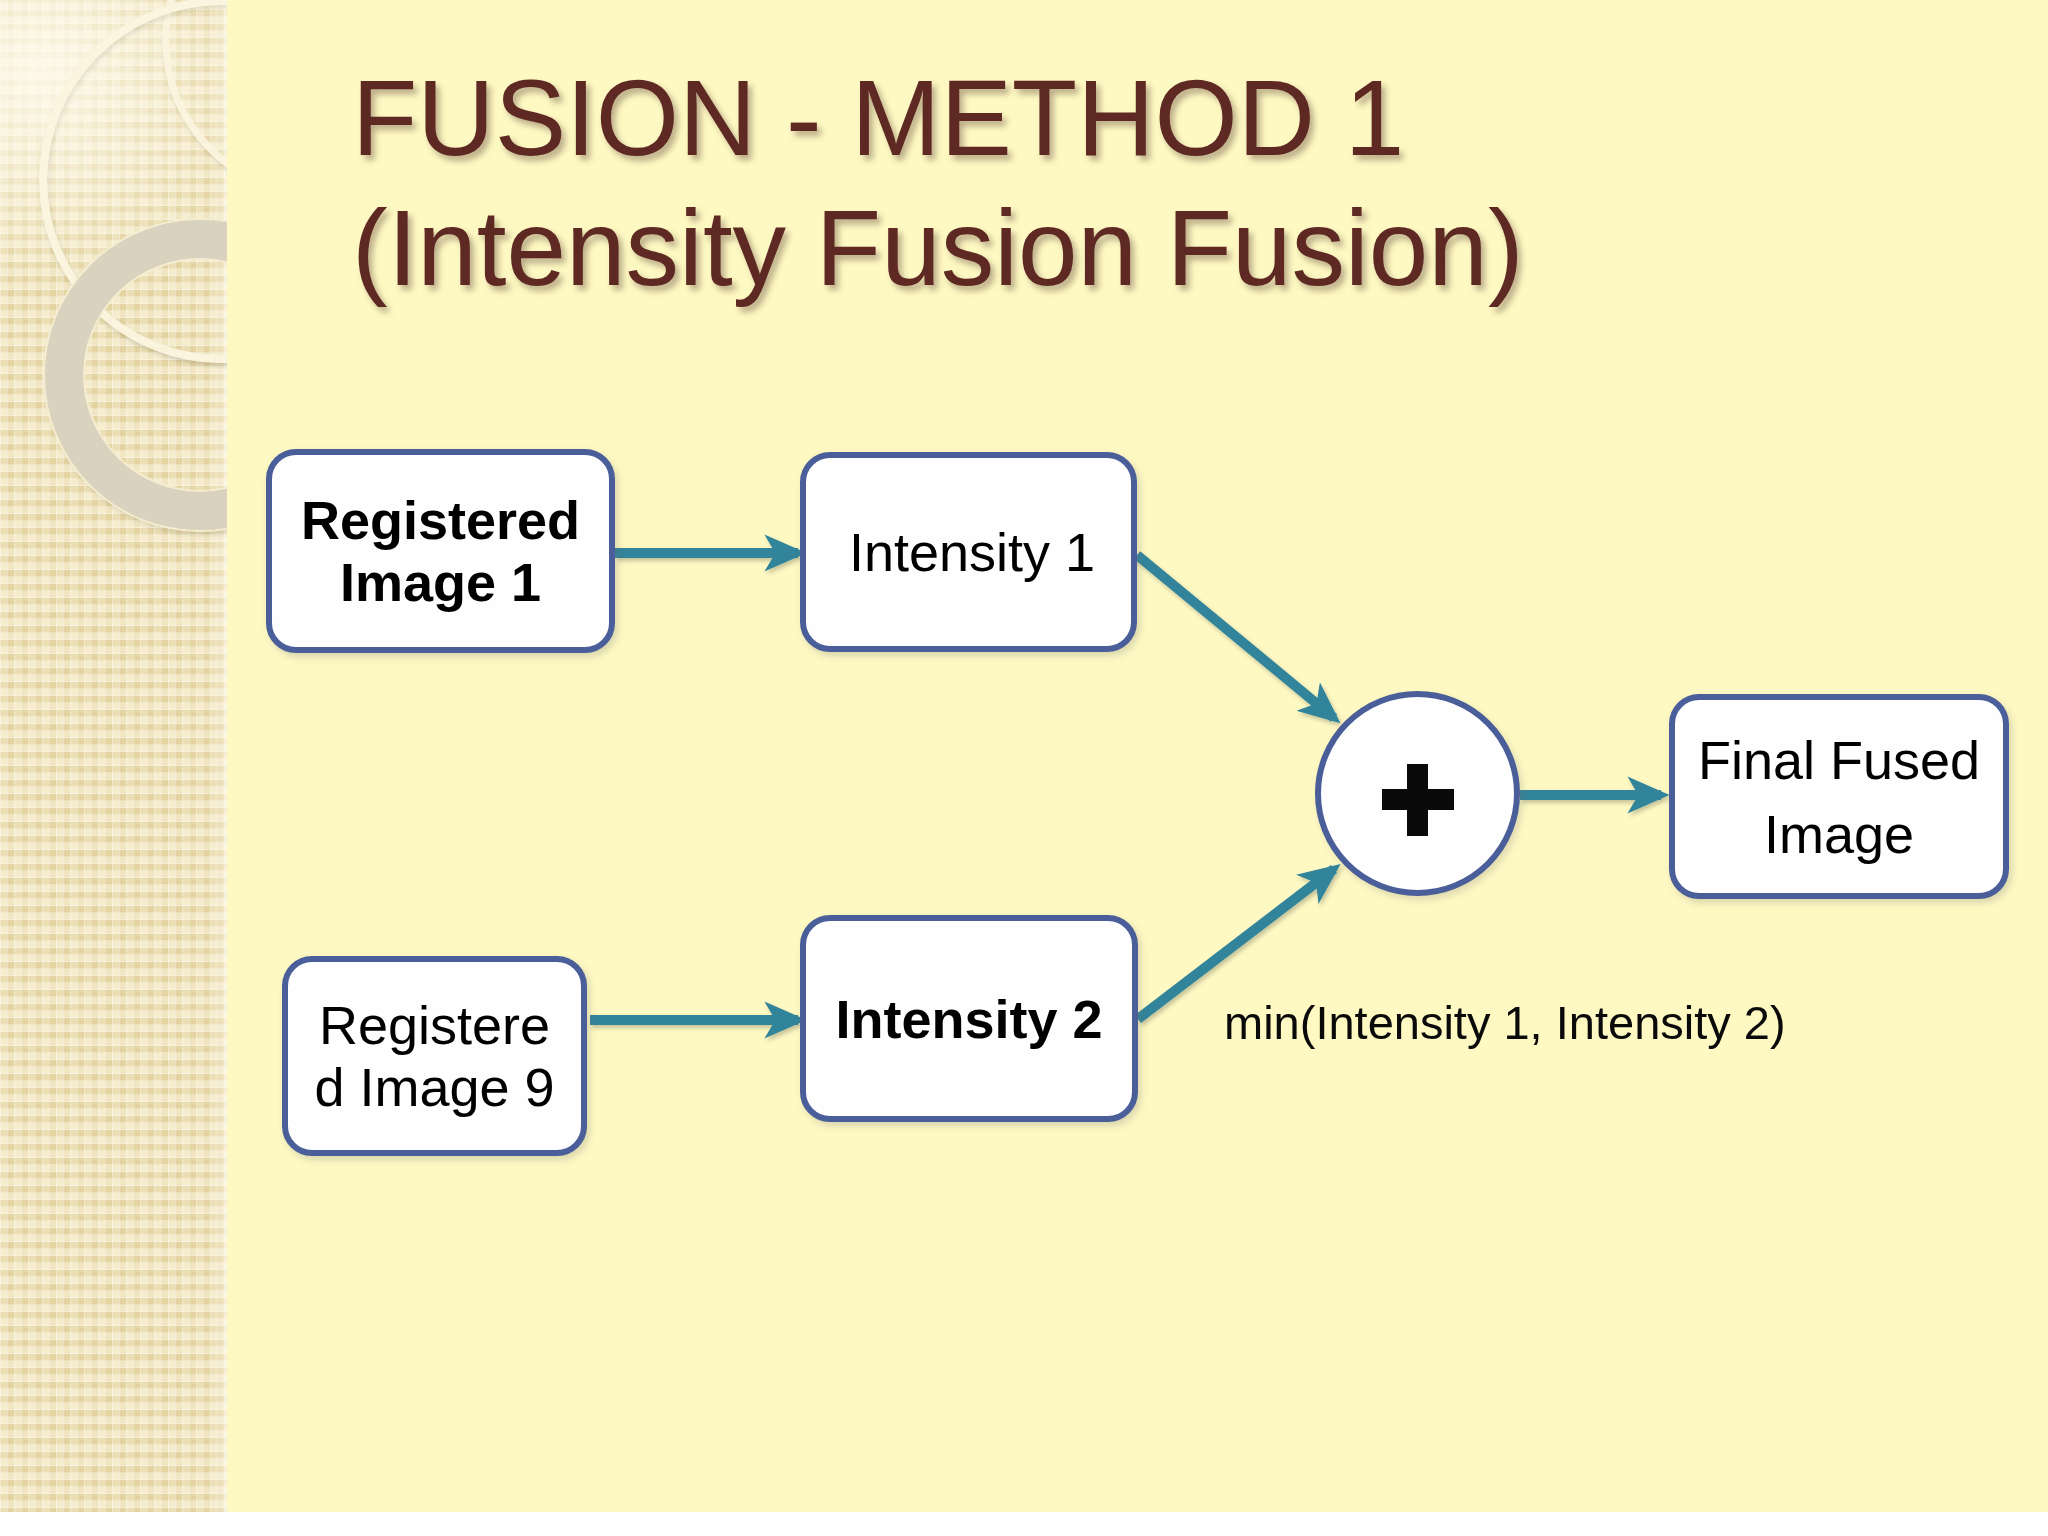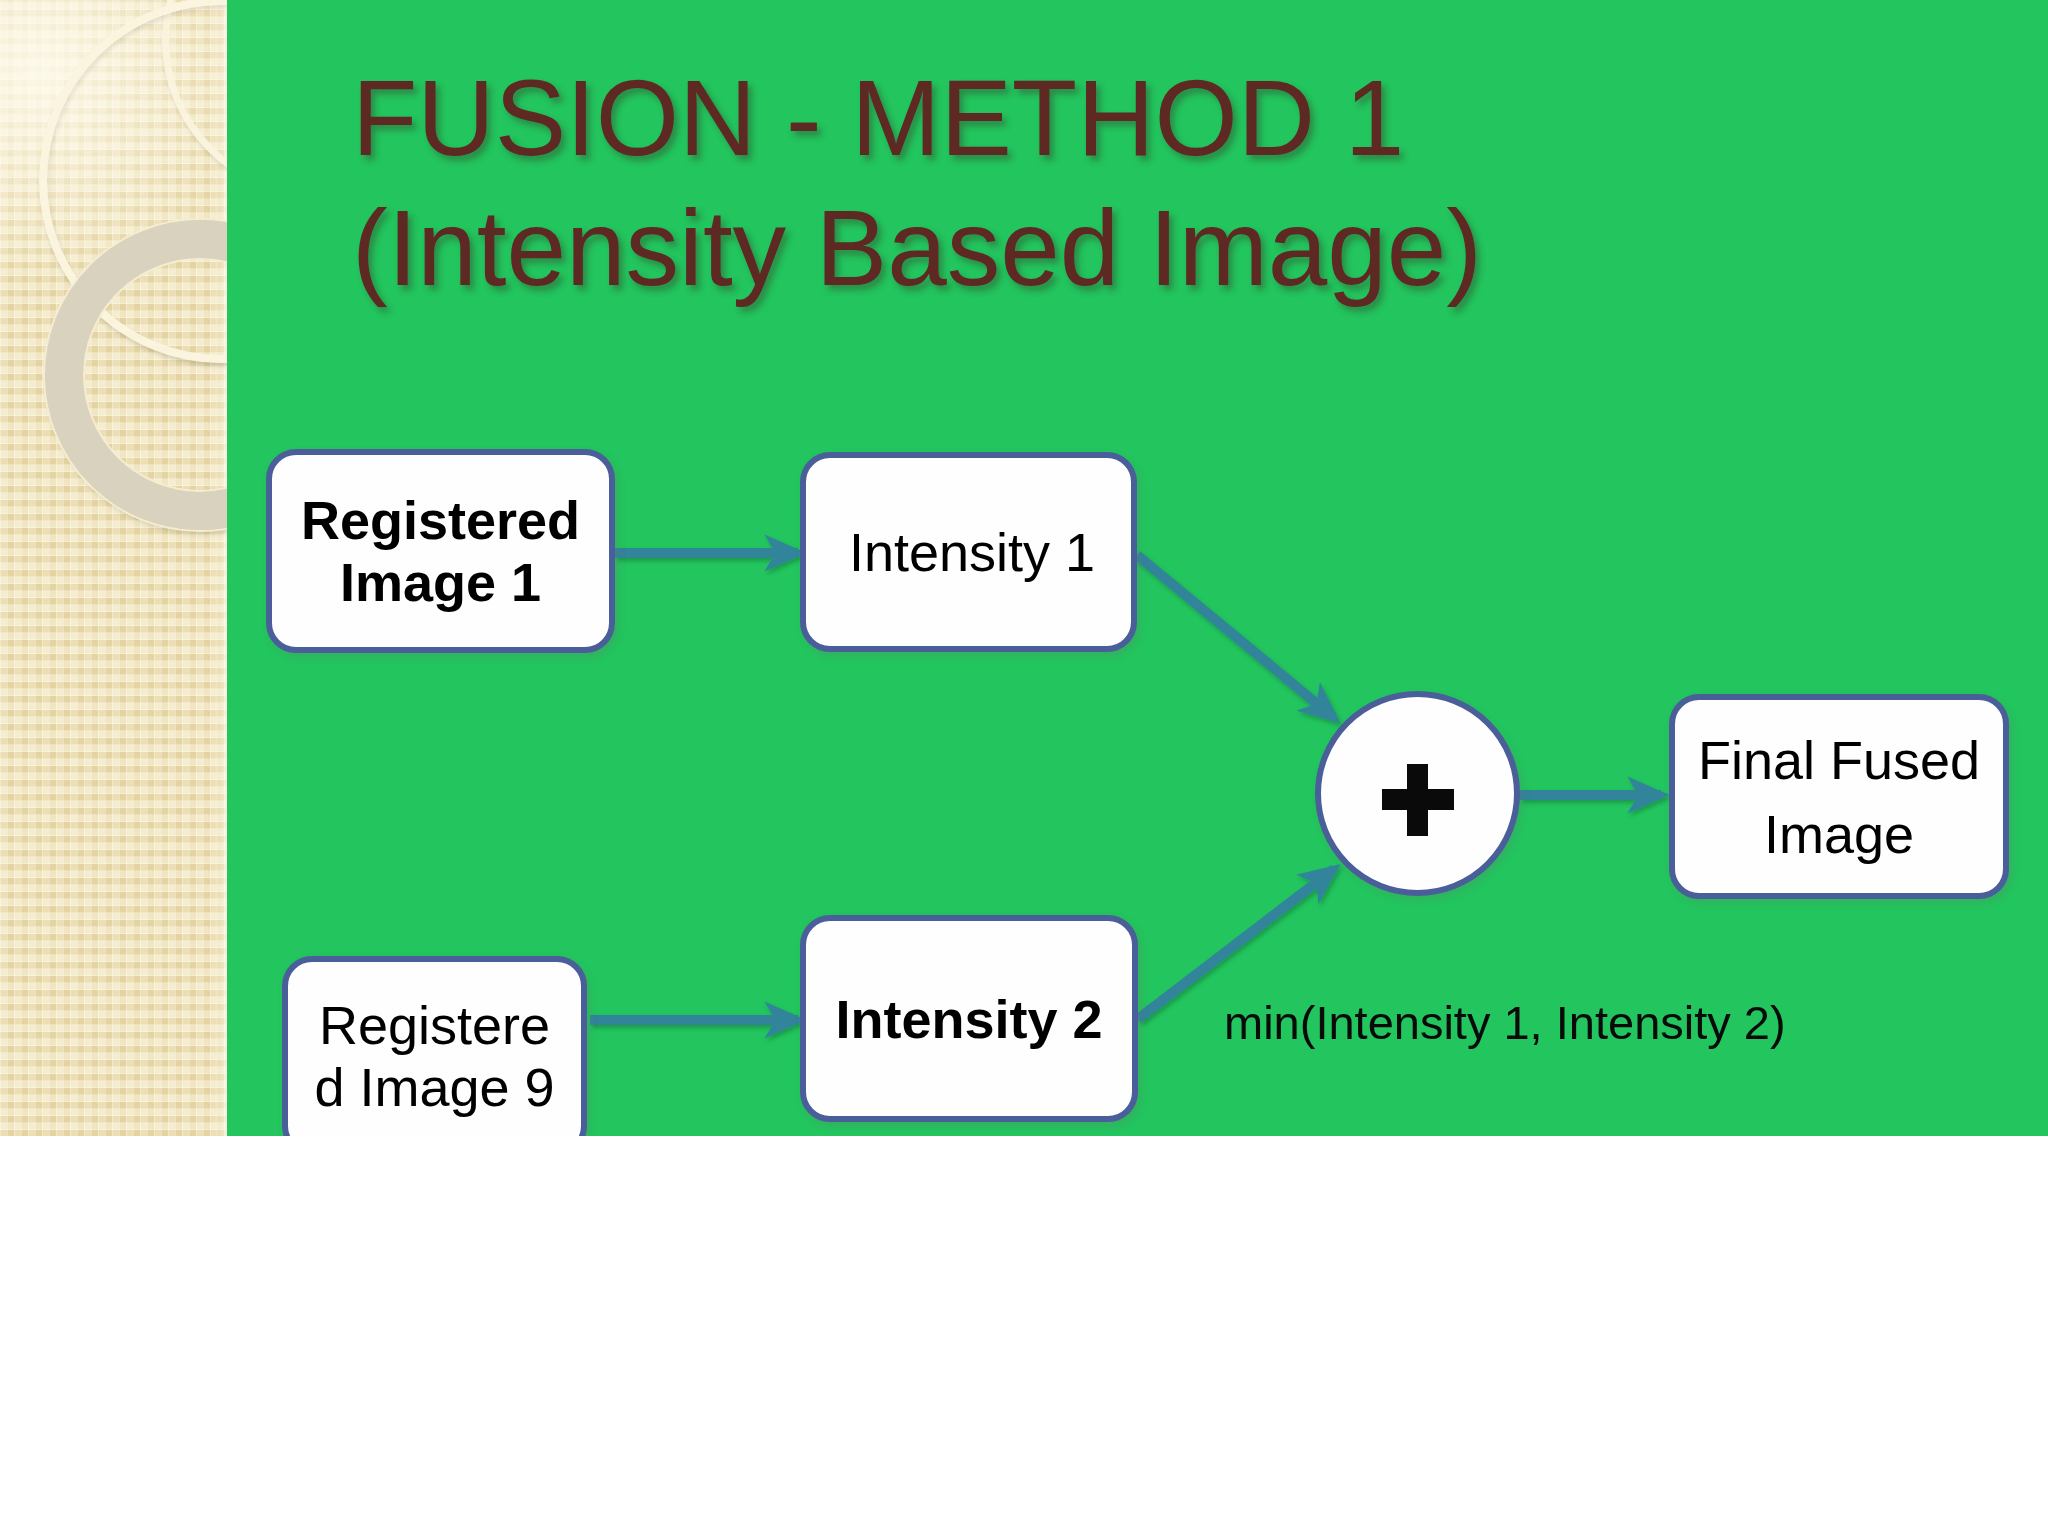--- a/index.html
+++ b/index.html
@@ -1,21 +1,21 @@
 <!DOCTYPE html>
 <html><head>
 <meta charset="utf-8">
 <style>
   html, body { margin: 0; padding: 0; background: #ffffff; }
   .slide {
     position: relative;
     width: 2048px;
-    height: 1136px;
+    height: 1512px;
     overflow: hidden;
-    background: #22c55e;
+    background: #fef9c3;
     font-family: "Liberation Sans", "DejaVu Sans", sans-serif;
   }
 
   
   .sidebar {
     position: absolute;
     left: 0; top: 0;
     width: 227px; height: 1536px;
     overflow: hidden;
     background-color: #ece0b4;
@@ -129,21 +129,21 @@
 
   <div class="sidebar">
     <div class="sidebar-glow"></div>
     <div class="ring ring-corner"></div>
     <div class="ring ring-large"></div>
     <div class="ring ring-thick"></div>
   </div>
 
   <div class="title">
     <div>FUSION - METHOD 1</div>
-    <div>(Intensity Based Image)</div>
+    <div>(Intensity Fusion Fusion)</div>
   </div>
 
   <svg class="arrows" width="2048" height="1536" viewBox="0 0 2048 1536">
     <defs>
       <marker id="arrowhead" viewBox="0 0 10 10" refX="8" refY="5" markerWidth="4.2" markerHeight="4.2" orient="auto-start-reverse">
         <path d="M 0 0.6 L 10 5 L 0 9.4 L 2.6 5 z" fill="#31849b"></path>
       </marker>
       <filter id="arrowshadow" x="-20%" y="-20%" width="140%" height="140%">
         <feDropShadow dx="2" dy="3" stdDeviation="2" flood-color="#000000" flood-opacity="0.22"></feDropShadow>
       </filter>

